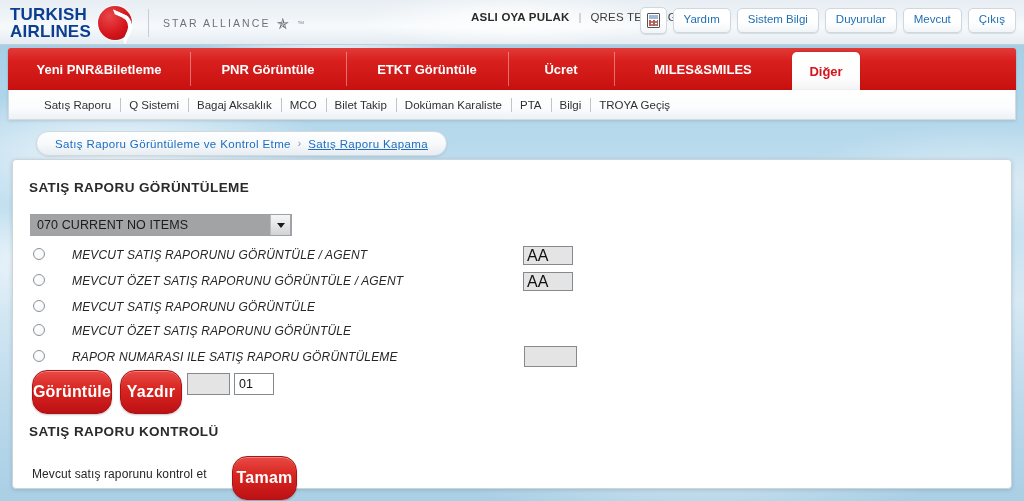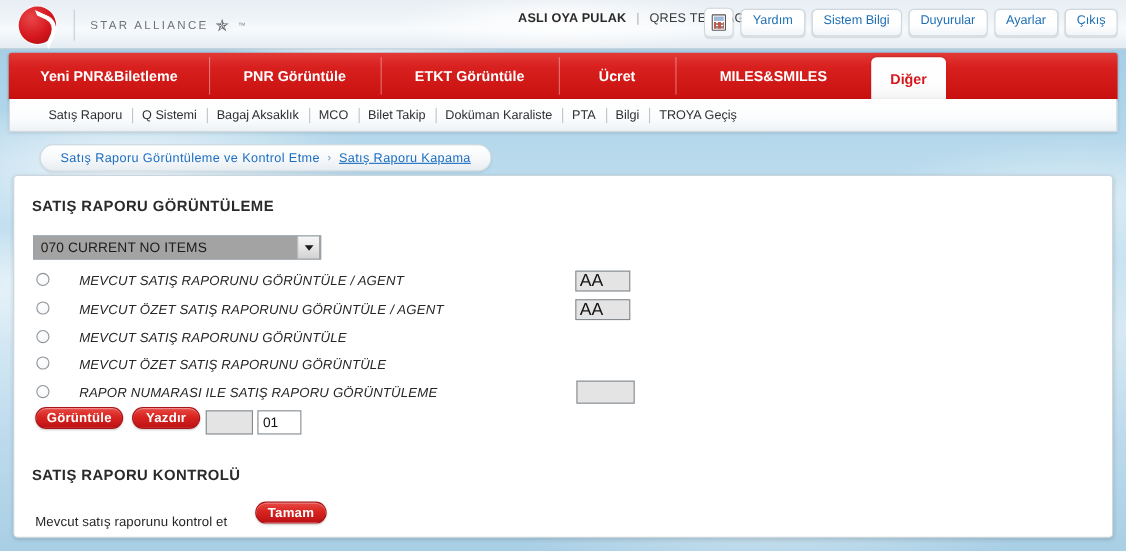--- a/index.html
+++ b/index.html
@@ -191,23 +191,23 @@
   }
   .opt-input {
     position:absolute; width: 50px; height: 19px;
     border: 1px solid #848a90; background:#e4e4e4;
     font-size: 16px; color:#111; font-family:"Liberation Sans", sans-serif;
     padding: 0 3px; line-height: 17px;
   }
   .opt-input.wide { width: 53px; }
 
   .btn-red {
-    position:absolute; height: 20px; border-radius: 15px; border: 1px solid #a81317;
+    position:absolute; height: 44px; border-radius: 15px; border: 1px solid #a81317;
     background: linear-gradient(180deg,#e84a45 0%, #d8241f 45%, #bd1115 100%);
-    color:#fff; font-size: 12px; font-weight:bold; cursor:pointer;
+    color:#fff; font-size: 16px; font-weight:bold; cursor:pointer;
     display:flex; align-items:center; justify-content:center;
     box-shadow: inset 0 1px 0 rgba(255,255,255,.30), 0 1px 2px rgba(0,0,0,.22);
     letter-spacing:.2px;
   }
   #btn-goruntule { left: 32px; top: 370px; width: 80px; }
   #btn-yazdir    { left: 120px; top: 370px; width: 62px; }
   #btn-tamam     { left: 232px; top: 456px; width: 65px; }
 
   .small-input {
     position:absolute; height: 22px; border: 1px solid #848a90;
@@ -222,20 +222,24 @@
     letter-spacing:.1px;
   }
 </style>
 </head>
 <body>
 
 <div class="sky-clouds"></div>
 
 <div class="header">
   <div class="logo-wrap">
+    <div class="tk-text">
+      <i>TURKISH</i>
+      <i>AIRLINES</i>
+    </div>
     <div class="tk-bird"></div>
     <div class="hdr-divider"></div>
     <div class="star-alliance">
       <span>STAR ALLIANCE</span>
       <span class="sa-star">✯</span>
       <span class="sa-tm">™</span>
     </div>
   </div>
 
   <div class="user-block">
@@ -244,21 +248,21 @@
     <span class="user-agt">QRES TEST AGT</span>
   </div>
 
   <div class="hdr-btns">
     <div class="hdr-btn hdr-icon-btn">
       <div class="calc-glyph"></div>
     </div>
     <div class="hdr-btn">Yardım</div>
     <div class="hdr-btn">Sistem Bilgi</div>
     <div class="hdr-btn">Duyurular</div>
-    <div class="hdr-btn">Ayarlar</div>
+    <div class="hdr-btn">Mevcut</div>
     <div class="hdr-btn">Çıkış</div>
   </div>
 </div>
 
 <div class="mainnav">
   <div class="mtab" style="width:182px">Yeni PNR&amp;Biletleme</div>
   <div class="mtab" style="width:156px">PNR Görüntüle</div>
   <div class="mtab" style="width:162px">ETKT Görüntüle</div>
   <div class="mtab" style="width:106px">Ücret</div>
   <div class="mtab" style="width:178px">MILES&amp;SMILES</div>

